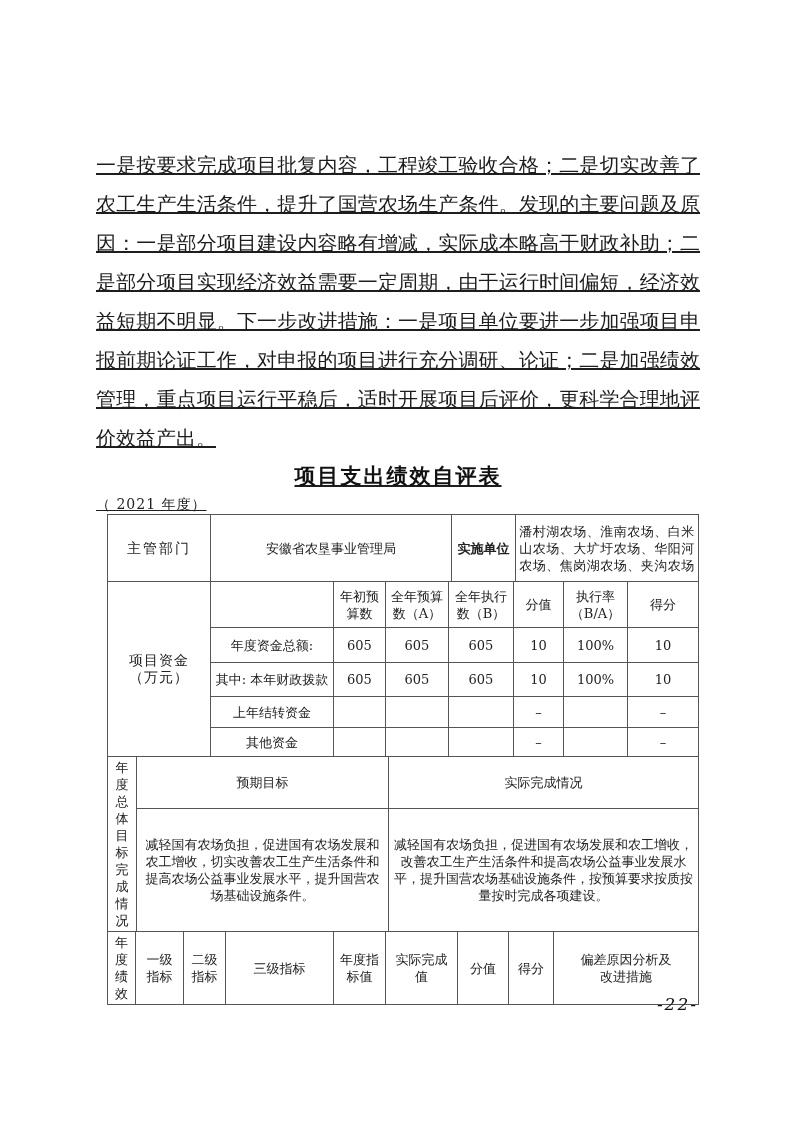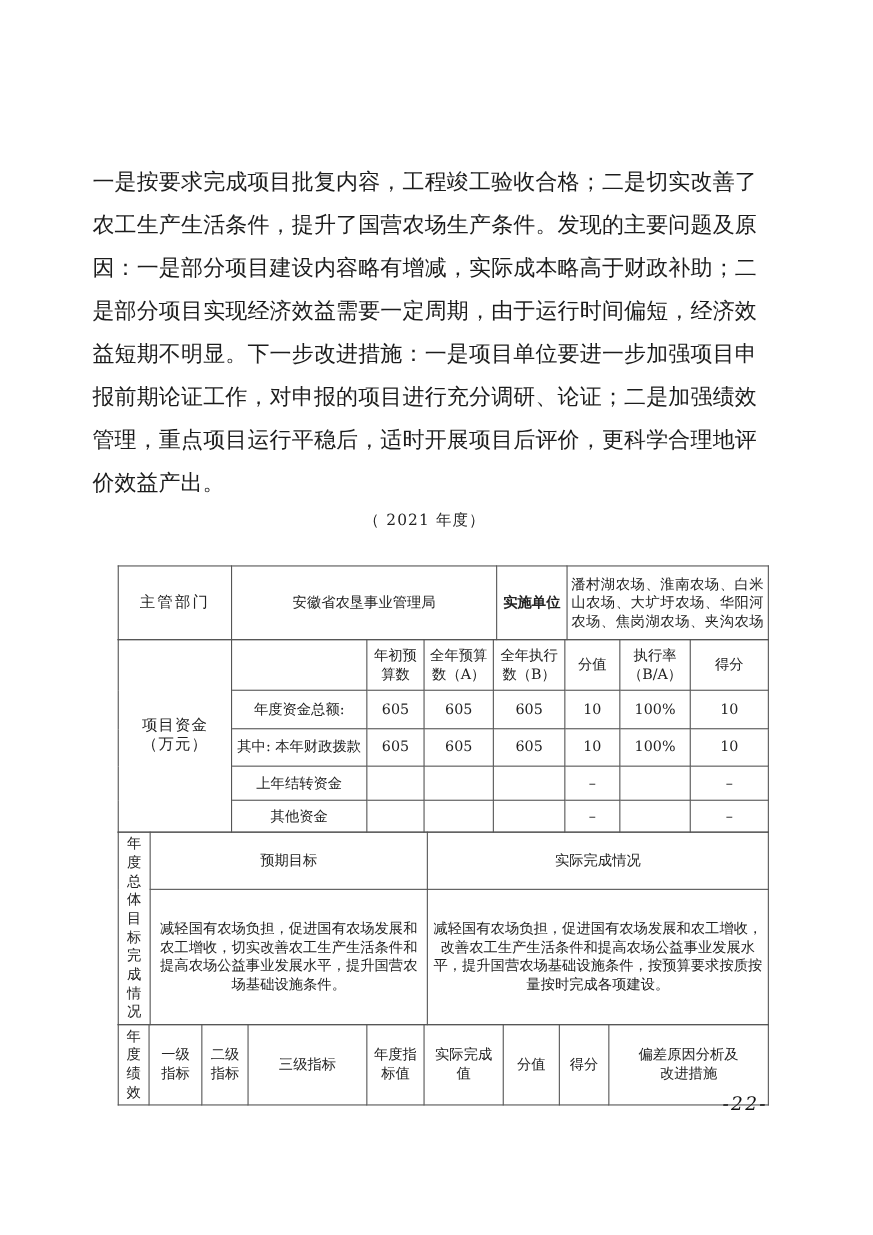--- a/index.html
+++ b/index.html
@@ -7,43 +7,43 @@
     position: relative;
     width: 794px;
     height: 1123px;
     background: #fff;
     color: #1e1e1e;
     font-family: "DejaVu Serif", serif;
     overflow: hidden;
   }
   .content {
     position: absolute;
-    left: 84px;
+    left: 96px;
     top: 146px;
     width: 604px;
+    text-decoration: underline;
   }
   .para {
     margin: 0;
     font-size: 20px;
     line-height: 39px;
     text-align: justify;
     color: #1c1c1c;
   }
   .doc-title {
     margin: 4px 0 0 0;
     font-size: 21px;
     font-weight: bold;
     text-align: center;
     letter-spacing: 2px;
     color: #111;
   }
   .doc-subtitle {
     margin-top: 6px;
     font-size: 14px;
-    text-align: center;
     letter-spacing: 1px;
     color: #222;
   }
   .table-wrap {
     position: absolute;
     left: 107px;
     top: 514px;
     width: 592px;
   }
   .tbl {
@@ -91,20 +91,21 @@
     font-style: italic;
   }
 </style>
 </head>
 <body>
 
 <div class="page">
 
   <div class="content">
     <p class="para">一是按要求完成项目批复内容，工程竣工验收合格；二是切实改善了农工生产生活条件，提升了国营农场生产条件。发现的主要问题及原因：一是部分项目建设内容略有增减，实际成本略高于财政补助；二是部分项目实现经济效益需要一定周期，由于运行时间偏短，经济效益短期不明显。下一步改进措施：一是项目单位要进一步加强项目申报前期论证工作，对申报的项目进行充分调研、论证；二是加强绩效管理，重点项目运行平稳后，适时开展项目后评价，更科学合理地评价效益产出。</p>
+    <div class="doc-title">项目支出绩效自评表</div>
     <div class="doc-subtitle">（ 2021 年度）</div>
   </div>
 
   <div class="table-wrap">
 
     <table class="tbl">
       <colgroup>
           <col style="width:103px">
           <col style="width:241px">
           <col style="width:64px">

